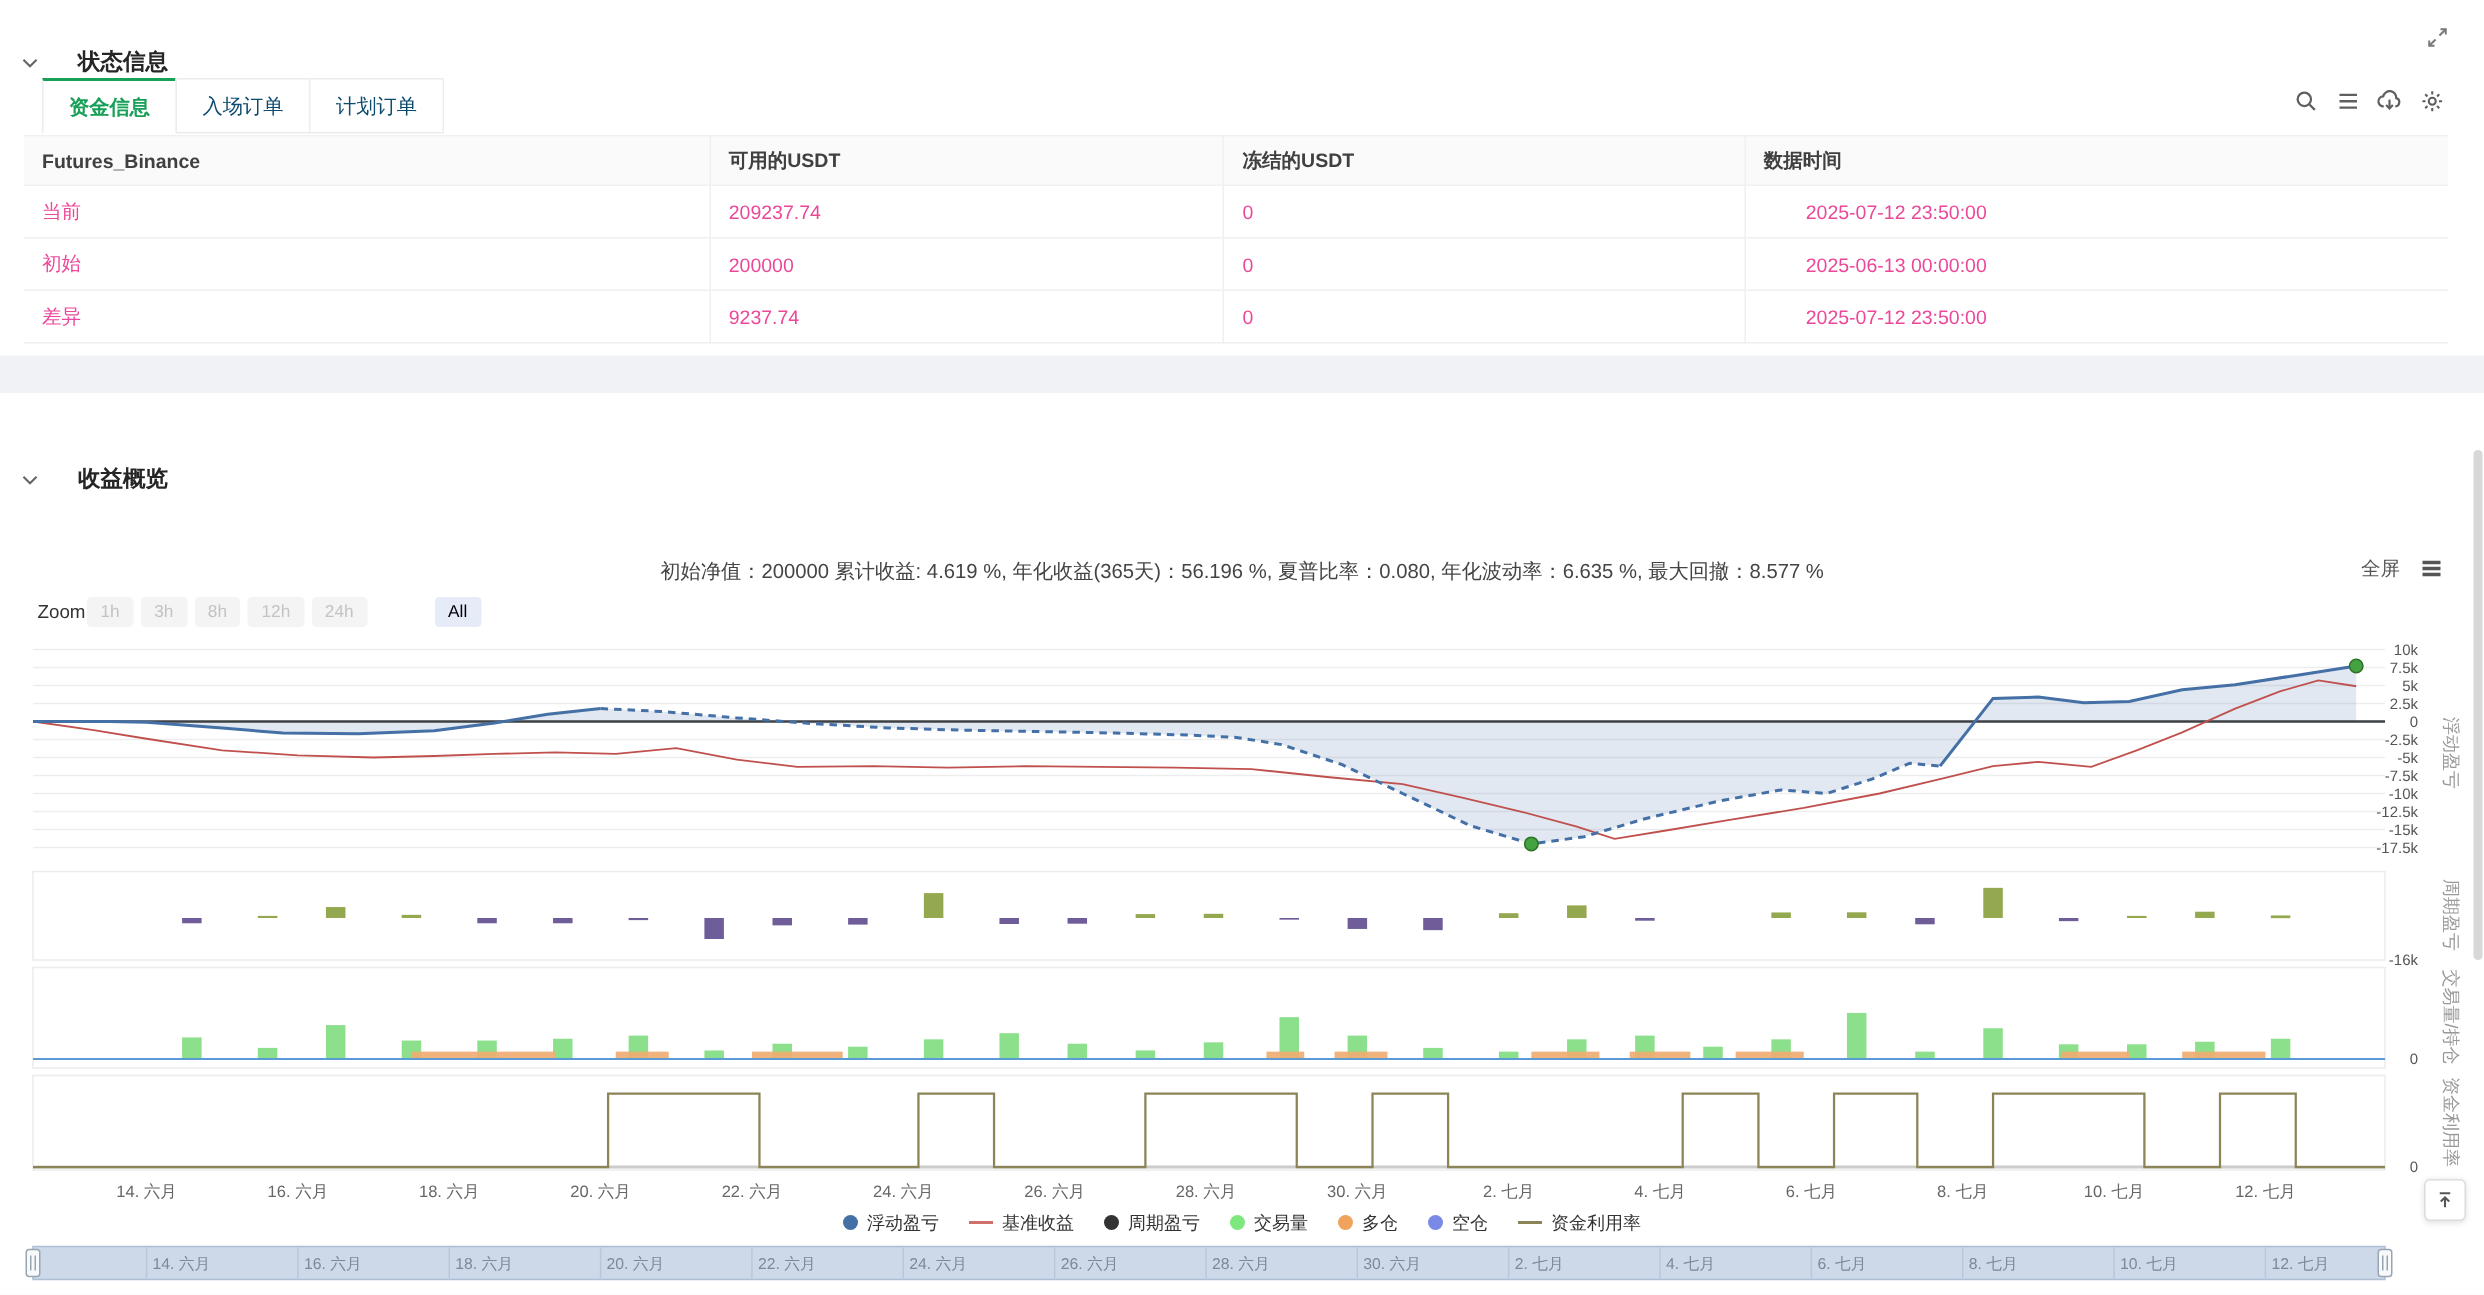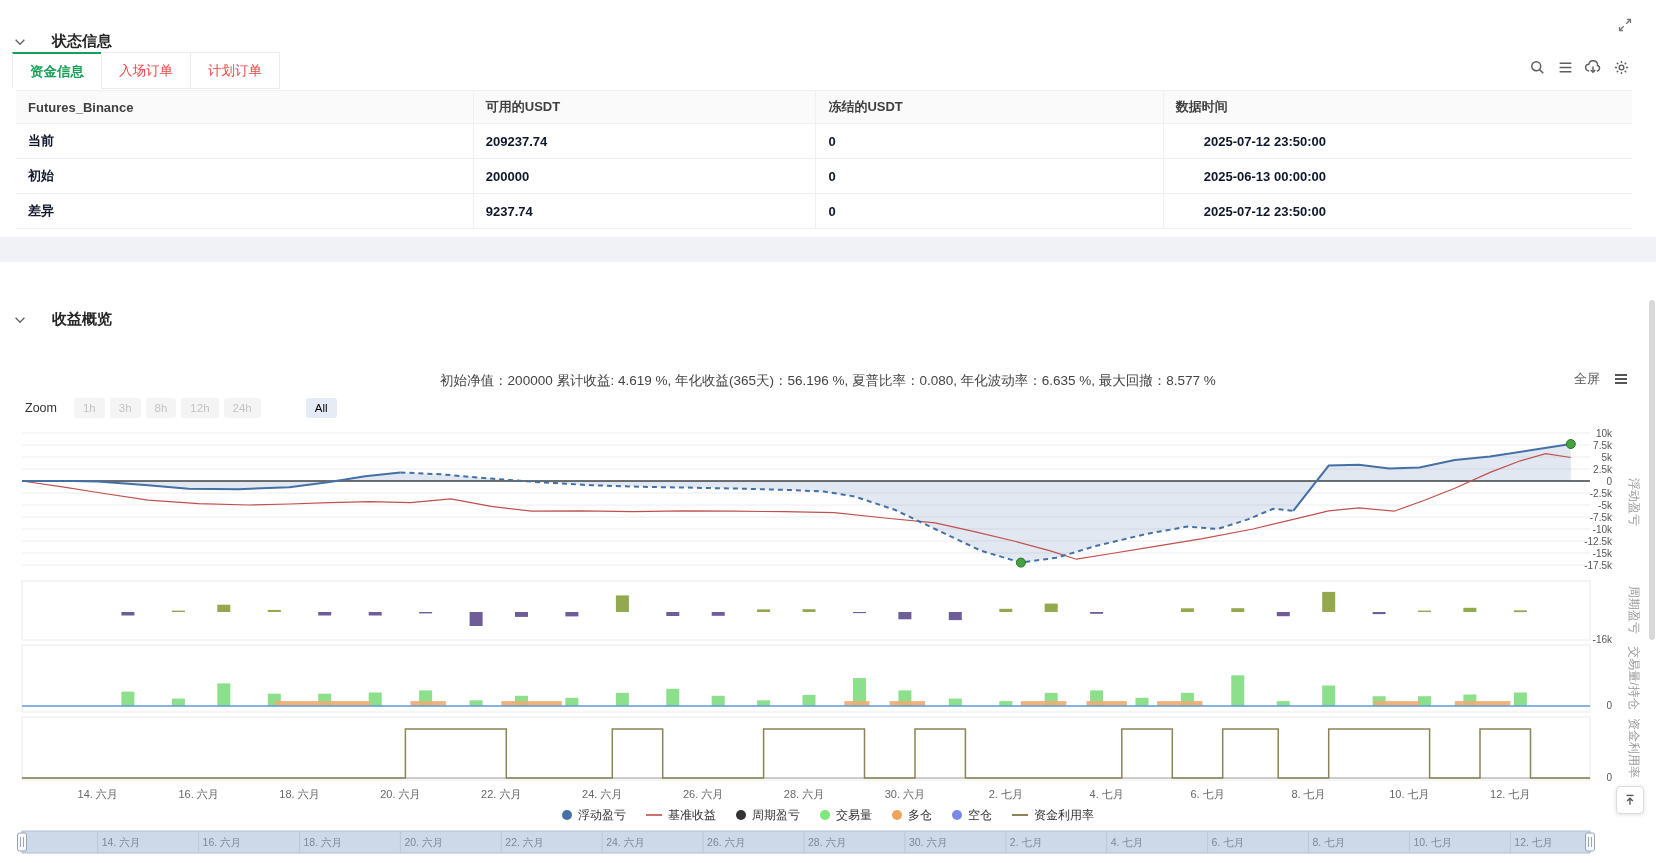--- a/index.html
+++ b/index.html
@@ -6,37 +6,37 @@
   body{width:1656px;height:863px;background:#f0f2f5;font-family:"Liberation Sans","DejaVu Sans",sans-serif;overflow:hidden;position:relative;color:#333;}
   .card{position:absolute;left:0;right:0;background:#fff;}
   .card1{top:0;height:237px;}
   .card2{top:262px;height:601px;}
   .sec-head{position:absolute;left:12px;display:flex;align-items:center;gap:8px;}
   .sec-title{font-size:15px;font-weight:bold;color:#262626;margin:16px;}
   .chev{display:inline-flex;width:16px;height:16px;align-items:center;justify-content:center;cursor:pointer;}
   .icon-btn{display:inline-flex;width:18px;height:18px;align-items:center;justify-content:center;cursor:pointer;}
   
   .tabbar{position:absolute;left:12px;display:flex;}
-  .tab{height:37px;line-height:35px;padding:0 17px;font-size:13.5px;color:#ef4444;background:#fff;border:1px solid #ececec;margin-left:-1px;cursor:pointer;box-sizing:border-box;}
-  .tab:first-child{margin-left:0;}
+  .tab{height:37px;line-height:35px;padding:0 17px;font-size:13.5px;color:#0c4a6e;background:#fff;border:1px solid #ececec;margin-left:-1px;cursor:pointer;box-sizing:border-box;}
+  .tab:first-child{margin-left:16px;}
   .tab.active{color:var(--accent-green);font-weight:bold;border-top:2px solid var(--accent-green);border-bottom:1px solid #fff;}
   .tab2{height:40px;line-height:38px;padding:0 18px;font-size:13.5px;color:var(--accent-green);background:#fff;border:1px solid #ececec;border-top:2px solid var(--accent-green);cursor:pointer;box-sizing:border-box;display:inline-block;}
   .tab-icons{position:absolute;display:flex;gap:10px;align-items:center;}
   
   table.status{position:absolute;top:90px;left:16px;width:1616px;border-collapse:collapse;font-size:13px;}
   table.status th{background:var(--table-header-bg);font-weight:bold;color:#404040;text-align:left;height:32px;padding:0 12px;border:1px solid #f0f0f0;border-left:none;}
   table.status th:last-child{border-right:none;}
-  table.status td{height:34px;padding:0 12px;border-bottom:1px solid #f0f0f0;border-right:1px solid #f0f0f0;color:#0f172a;font-weight:bold;}
+  table.status td{height:34px;padding:0 12px;border-bottom:1px solid #f0f0f0;border-right:1px solid #f0f0f0;color:#ec4899;}
   table.status td:last-child{border-right:none;padding-left:40px;}
   .link-blue{color:var(--link-blue);cursor:pointer;}
   .danger-red{color:var(--danger-red);}
   
   .stats-row{position:absolute;top:110px;left:0;width:100%;text-align:center;font-size:13.5px;color:#444;}
   .fs-wrap{position:absolute;top:108px;right:26px;display:flex;gap:12px;align-items:center;font-size:13px;color:#555;}
-  .zoom-row{position:absolute;top:136px;left:25px;display:flex;align-items:center;gap:17px;font-size:12.5px;color:#333;}
+  .zoom-row{position:absolute;top:136px;left:25px;display:flex;align-items:center;gap:1px;font-size:12.5px;color:#333;}
   .zbtn{border:none;border-radius:3px;background:#f4f4f4;color:#c3c3c3;font-size:11.5px;padding:4px 9px;font-family:inherit;cursor:pointer;}
   .zbtn.zactive{background:var(--zoom-active-bg);color:#000;font-weight:normal;margin-left:40px;}
   #chart{position:absolute;top:160px;left:0;}
   #chart text{font-family:"Liberation Sans","DejaVu Sans",sans-serif;}
   #legend{position:absolute;top:544px;left:0;width:100%;display:flex;justify-content:center;align-items:center;height:18px;}
   .lg-item{display:inline-flex;align-items:center;gap:6px;margin:0 10px;font-size:12px;color:#333;cursor:pointer;}
   .sw-dot{width:10px;height:10px;border-radius:50%;display:inline-block;}
   .sw-line{width:16px;height:2.5px;display:inline-block;}
   
   .back-top{position:absolute;left:1616px;top:786px;width:26px;height:26px;background:#fff;border:1px solid #dcdcdc;border-radius:4px;box-shadow:0 1px 4px rgba(0,0,0,.12);display:flex;align-items:center;justify-content:center;cursor:pointer;}

